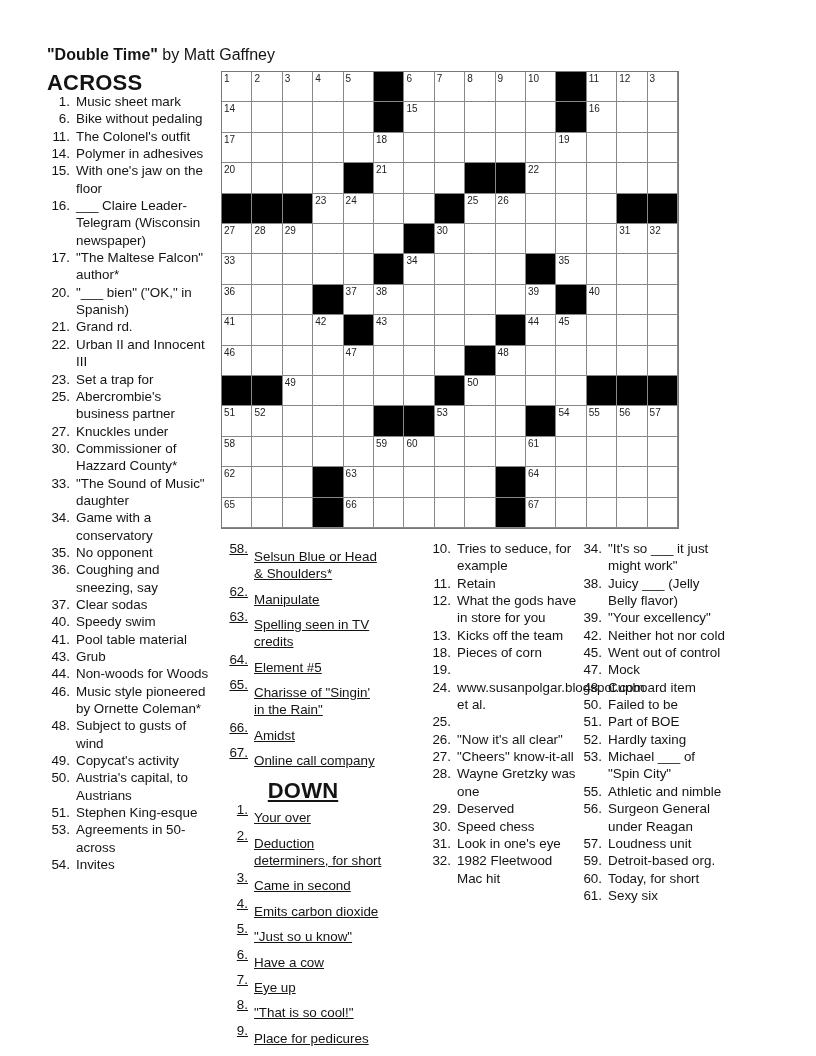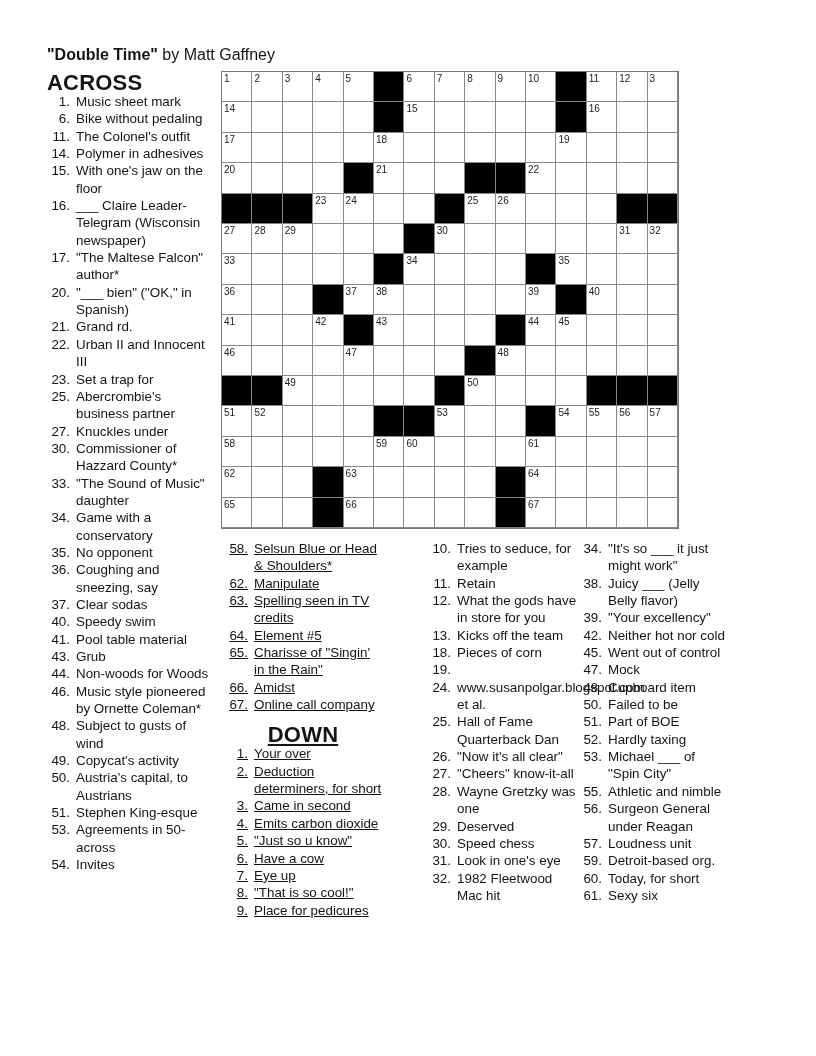--- a/index.html
+++ b/index.html
@@ -12,21 +12,21 @@
   .title .main { font-weight:bold; }
   .section-head { font-size:22px; font-weight:bold; letter-spacing:0.2px; }
   .across-head { position:absolute; left:47px; top:70px; }
   .clue-col { position:absolute; font-size:13.4px; line-height:17.35px; }
   .clue { display:flex; align-items:flex-start; }
   .clue .num { flex:none; width:24px; text-align:right; padding-right:6px; }
   .clue .txt { flex:none; }
   .col-left  { left:46px;  top:93px;  }
   .col-left  .txt { width:136px; }
   .col-a     { left:224px; top:540px;text-decoration:underline; }
-  .col-a     .txt { width:128px; }
+  .col-a     .txt { width:128px;margin-top:8px; }
   .col-b     { left:403px; top:540px;margin-left:24px; }
   .col-b     .txt { width:122px; }
   .col-c     { left:578px; top:540px; }
   .col-c     .txt { width:122px; }
   .down-head { margin-top:12px; line-height:20px;text-align:center; }
   .grid {
     position:absolute; left:221px; top:71px; width:458px; height:458px;
     box-sizing:border-box; border:1px solid #777;
     display:grid; grid-template-columns:repeat(15,1fr); grid-template-rows:repeat(15,1fr);
     background:#ffffff;
@@ -496,21 +496,20 @@
         </div>
         <div class="clue">
           <span class="num">19.</span>
         </div>
         <div class="clue">
           <span class="num">24.</span>
           <span class="txt">www.susanpolgar.blogspot.com et al.</span>
         </div>
         <div class="clue">
           <span class="num">25.</span>
-          <span class="txt">Hall of Fame Quarterback Dan</span>
         </div>
         <div class="clue">
           <span class="num">26.</span>
           <span class="txt">"Now it's all clear"</span>
         </div>
         <div class="clue">
           <span class="num">27.</span>
           <span class="txt">"Cheers" know-it-all</span>
         </div>
         <div class="clue">

